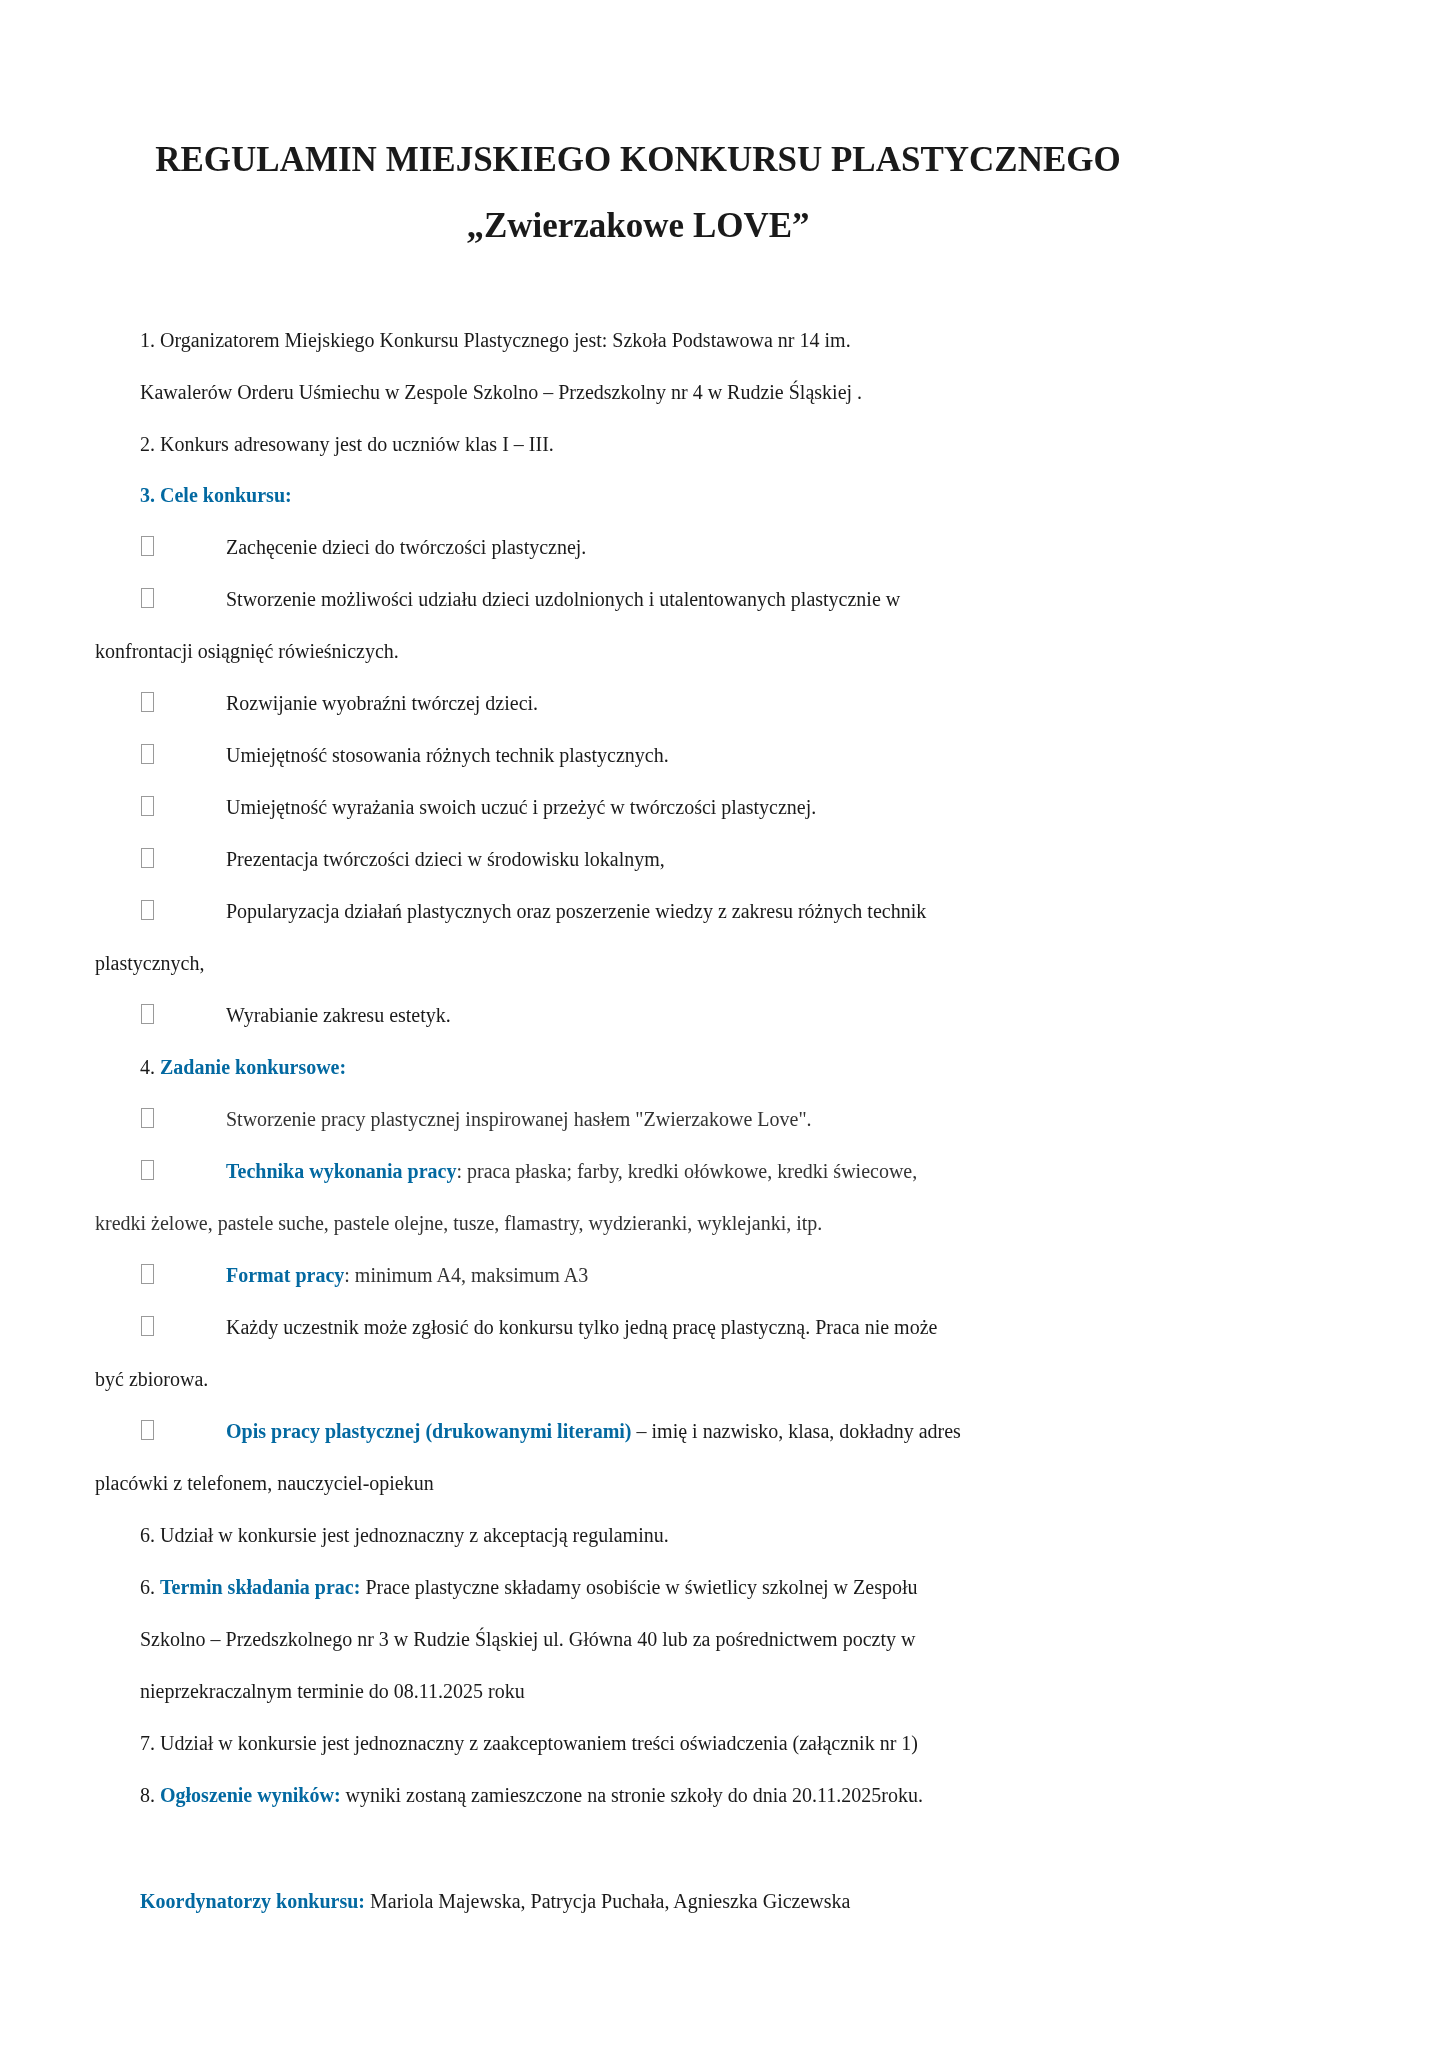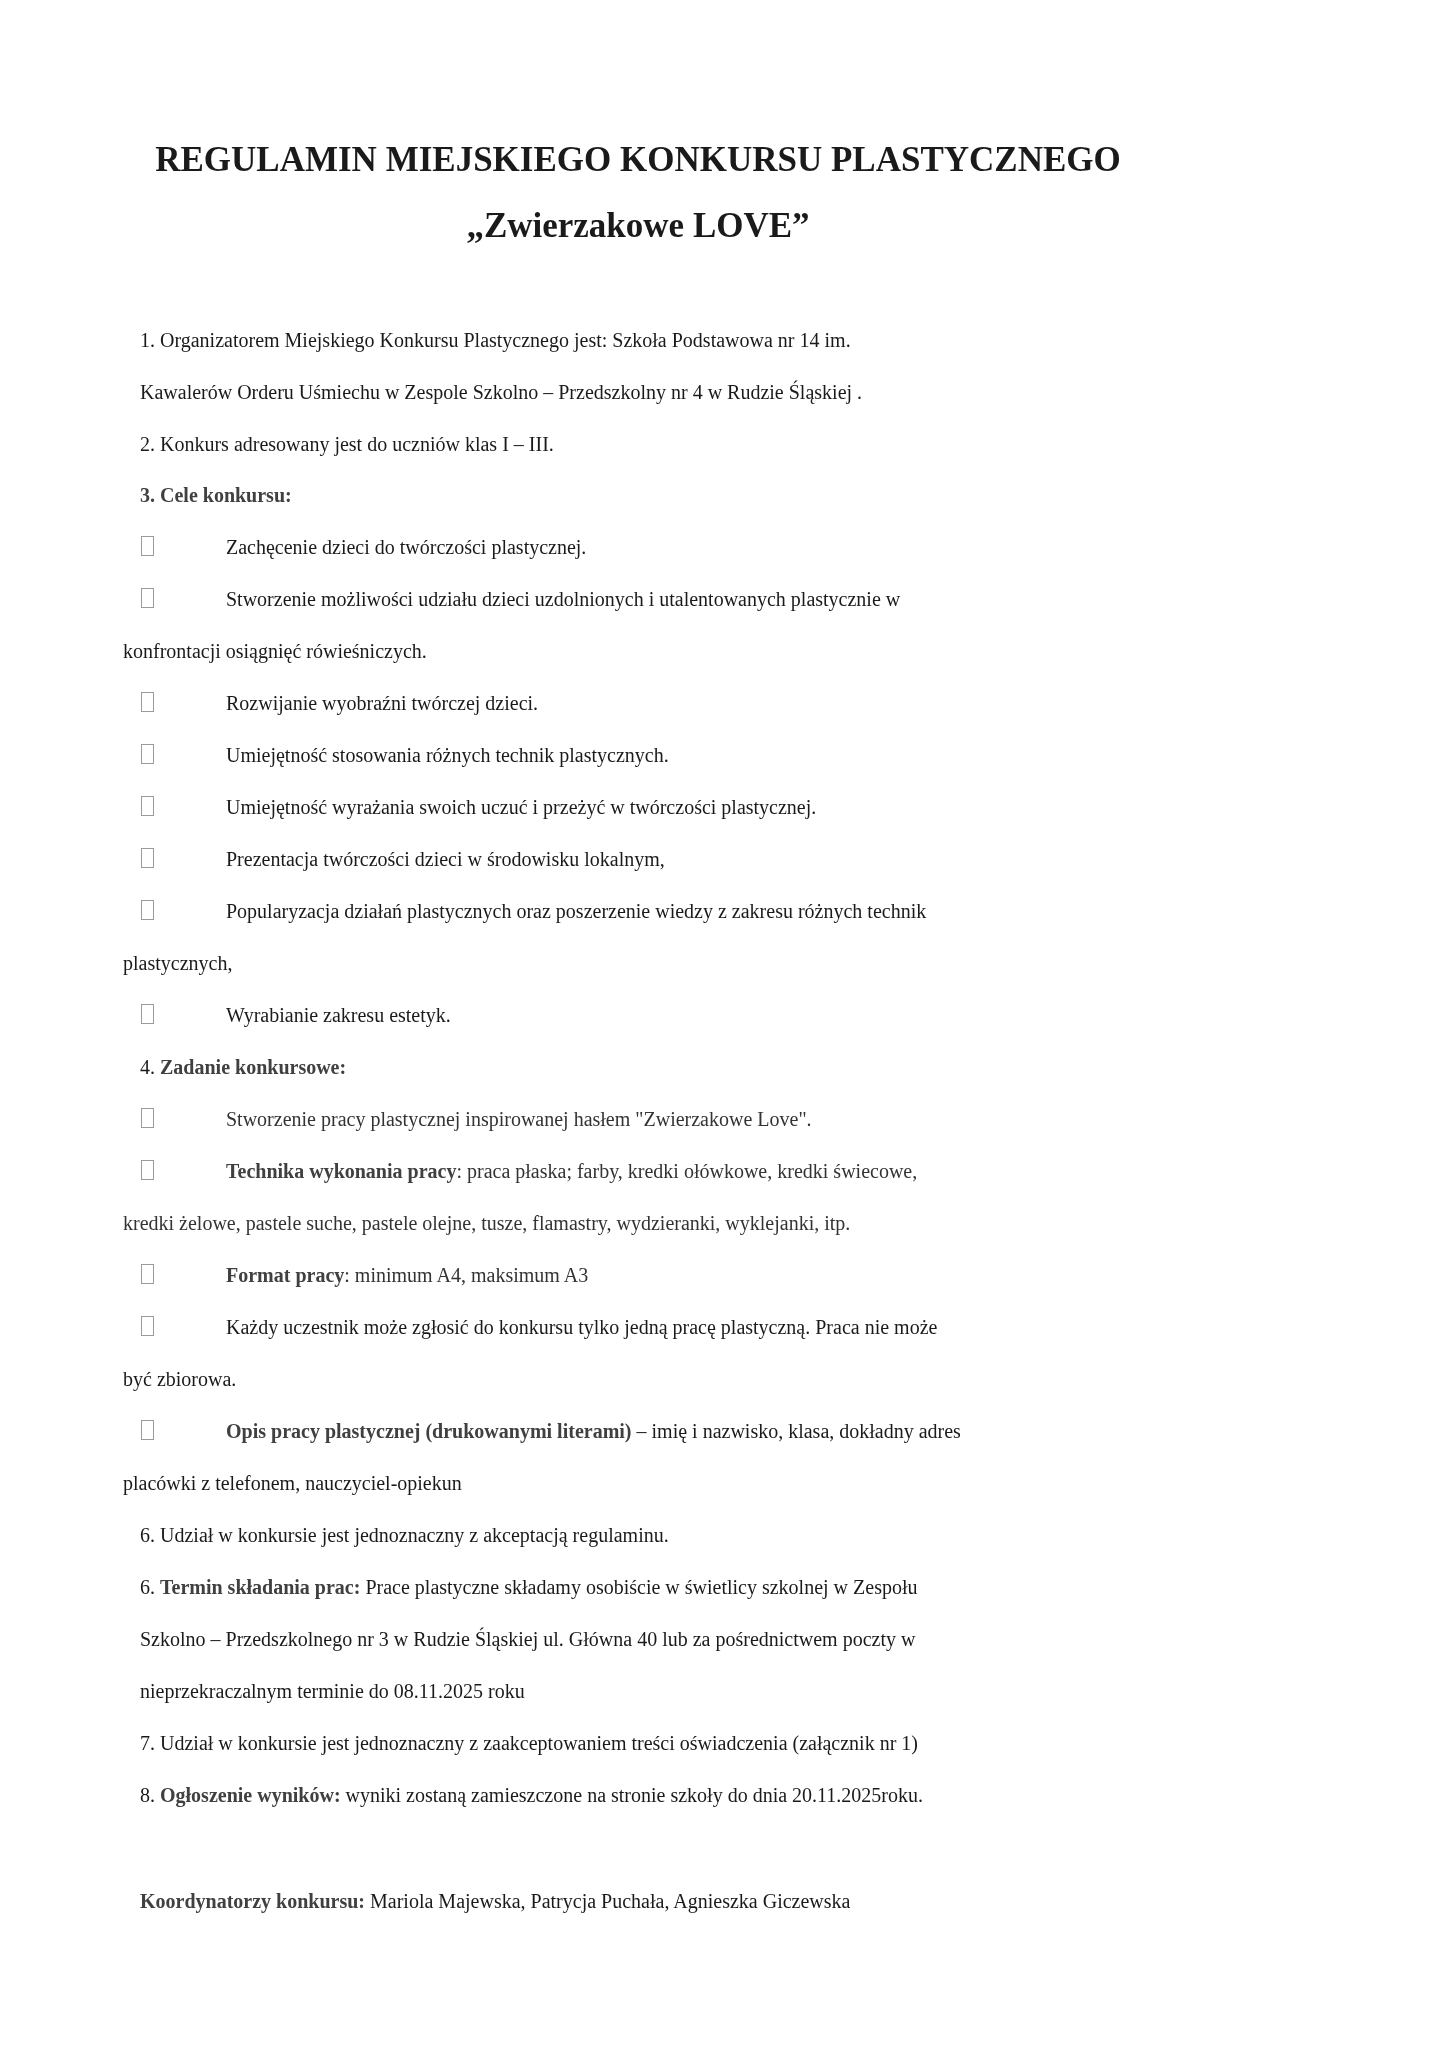--- a/index.html
+++ b/index.html
@@ -10,26 +10,26 @@
   }
   .title {
     position: absolute; left: 0; width: 1276px; text-align: center;
     font-weight: bold; font-size: 35px; letter-spacing: 0px;
   }
   .line {
     position: absolute; font-size: 20px; white-space: nowrap; line-height: 32px;
   }
   .num { left: 140px; }
   .bul { left: 226px; font-family: Liberation Serif, serif; }
-  .cont { left: 95px; margin-left: 28px; }
+  .cont { left: 95px; }
   .box {
     position: absolute; left: 141px; width: 13px; height: 20px;
     border: 1px solid #9a9a9a; box-sizing: border-box;
   }
-  b { font-weight: bold; color: #404040; }
+  b { font-weight: bold; color: #0369a1; }
   .grey { color: #333; }
 </style>
 </head>
 <body>
 
 <div>
   <div class="title" style="top:140px">REGULAMIN MIEJSKIEGO KONKURSU PLASTYCZNEGO</div>
   <div class="title" style="top:206px">„Zwierzakowe LOVE”</div>
 
   <div class="line num" style="top:324px">1. Organizatorem Miejskiego Konkursu Plastycznego jest: Szkoła Podstawowa nr 14 im.</div>

